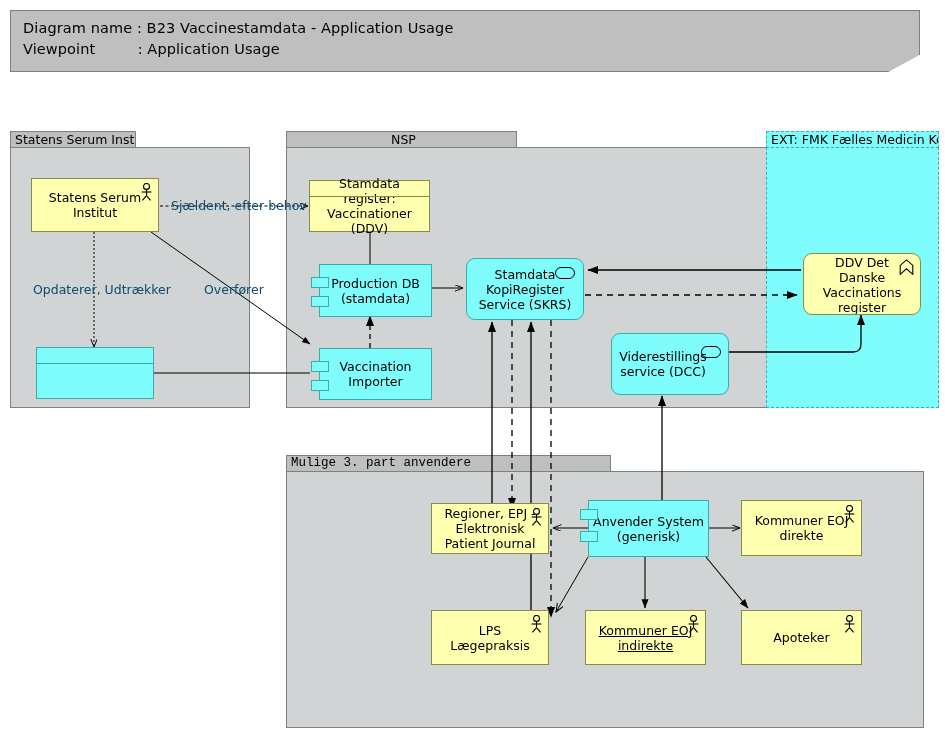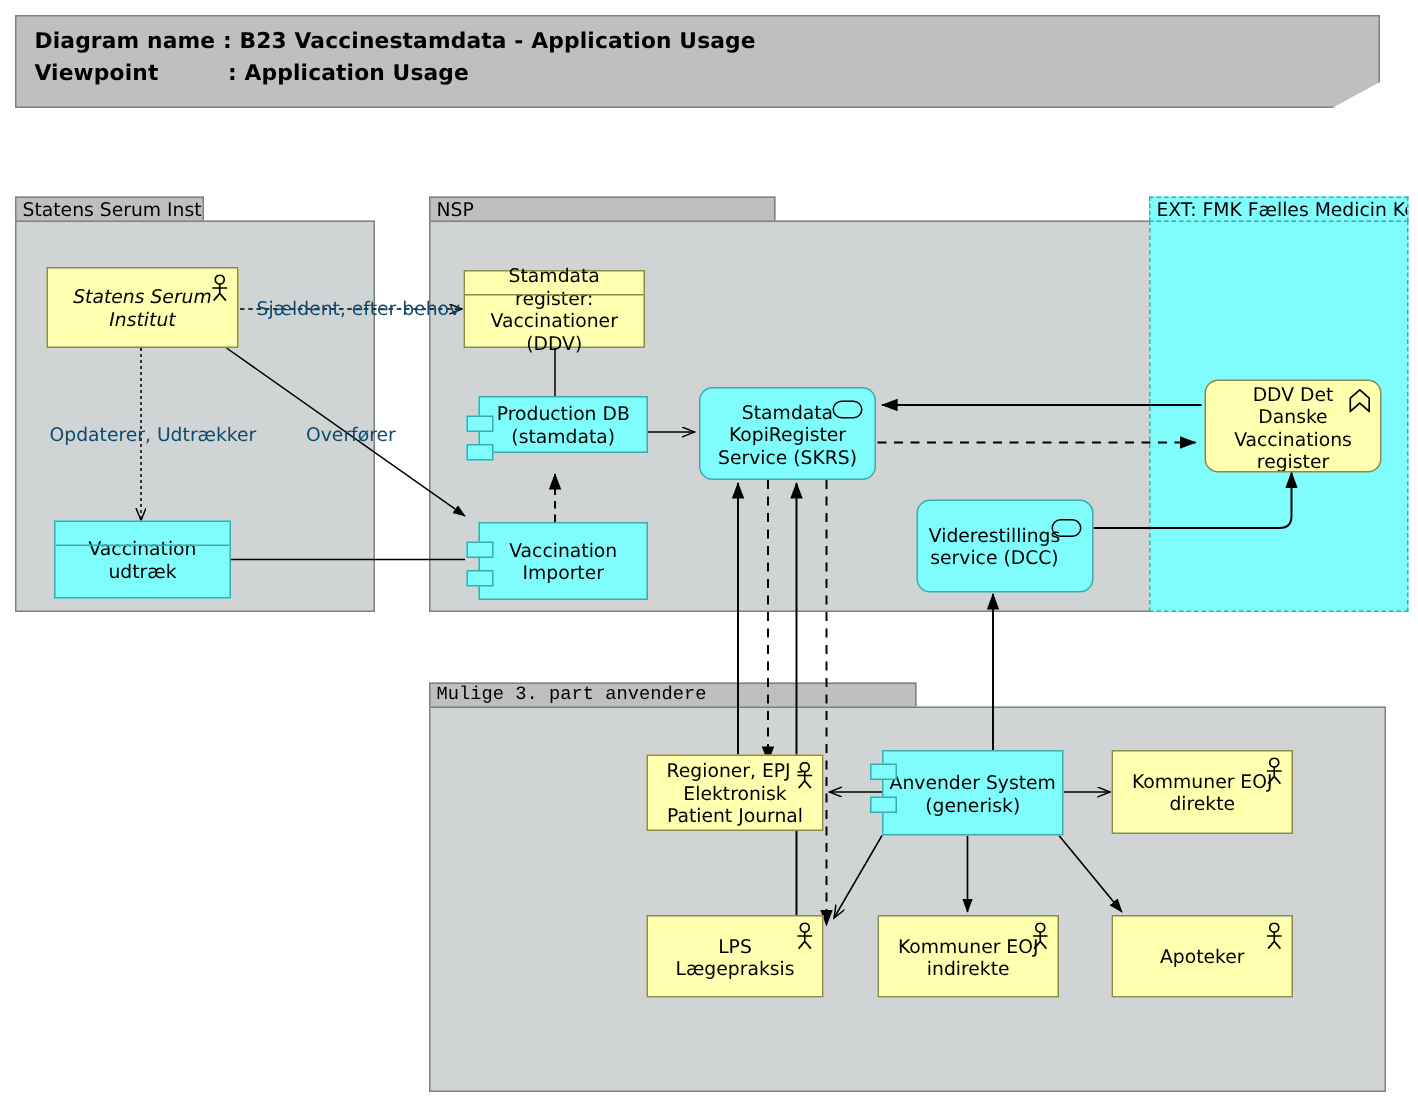--- a/index.html
+++ b/index.html
@@ -4,36 +4,36 @@
 <style>
   html,body{margin:0;padding:0;background:#ffffff;}
   body{width:945px;height:741px;position:relative;overflow:hidden;
        font-family:"DejaVu Sans","Liberation Sans",sans-serif;}
 
   
   #title-banner{position:absolute;left:10px;top:10px;width:910px;height:62px;
     background:#bfbfbf;border:1px solid #808080;
     clip-path:polygon(0 0,100% 0,100% 72%,96.5% 100%,0 100%);
     box-sizing:border-box;}
-  #title-banner .line{position:absolute;left:12px;font-size:14.5px;font-weight:bold;color:#000;
+  #title-banner .line{position:absolute;left:12px;font-size:14.5px;font-weight:normal;color:#000;
     white-space:pre;letter-spacing:.1px;}
   #title-banner .l1{top:9px;}
   #title-banner .l2{top:30px;}
 
   
   .group{position:absolute;box-sizing:border-box;}
   .group > .gtab{position:absolute;left:0;top:0;height:17px;
     background:#bfbfbf;border:1px solid #808080;box-sizing:border-box;
     font-size:12.5px;color:#000;line-height:15px;padding-left:4px;white-space:nowrap;overflow:hidden;}
   .group > .gbody{position:absolute;left:0;top:16px;right:0;bottom:0;
     background:#d0d4d4;border:1px solid #808080;box-sizing:border-box;}
 
   #grp-ssi{left:10px;top:131px;width:240px;height:277px;}
   #grp-ssi > .gtab{width:126px;}
-  #grp-nsp{left:286px;top:131px;width:522px;height:277px;}
+  #grp-nsp{left:286px;top:131px;width:522px;height:277px;text-align:center;}
   #grp-nsp > .gtab{width:231px;}
   #grp-third{left:286px;top:455px;width:638px;height:273px;font-family:Liberation Mono, monospace;}
   #grp-third > .gtab{width:325px;}
 
   #grp-ext{left:766px;top:131px;width:173px;height:277px;}
   #grp-ext > .gtab{width:173px;background:#7ffcfc;border:1px dashed #4aa;}
   #grp-ext > .gbody{background:#7ffcfc;border:1px dashed #4aa;}
 
   
   .node{position:absolute;box-sizing:border-box;border:1px solid #6b6b3a;
@@ -157,44 +157,43 @@
   <line x1="706" y1="557" x2="748" y2="608" stroke="#000" stroke-width="1.1" marker-end="url(#ar)"></line>
 
   
   <line x1="588" y1="557" x2="556" y2="612" stroke="#000" stroke-width="1" marker-end="url(#arOpen)"></line>
 </svg>
 
 <div class="wlbl" style="left:171px;top:198px;">Sjældent, efter behov</div>
 <div class="wlbl" style="left:33px;top:282px;">Opdaterer, Udtrækker</div>
 <div class="wlbl" style="left:204px;top:282px;">Overfører</div>
 
-<div class="node yellow" style="left:31px;top:178px;width:128px;height:54px;font-style:italic;">
+<div class="node yellow" style="left:31px;top:178px;width:128px;height:54px;">
   <span class="lbl">Statens Serum
 Institut</span>
   <svg class="actor-ico" viewBox="0 0 13 18">
     <circle cx="6.5" cy="3.4" r="3" fill="none" stroke="#000" stroke-width="1.1"></circle>
     <line x1="6.5" y1="6.6" x2="6.5" y2="12.6" stroke="#000" stroke-width="1.1"></line>
     <line x1="1.6" y1="9" x2="11.4" y2="9" stroke="#000" stroke-width="1.1"></line>
     <line x1="6.5" y1="12.6" x2="2.4" y2="17.4" stroke="#000" stroke-width="1.1"></line>
     <line x1="6.5" y1="12.6" x2="10.6" y2="17.4" stroke="#000" stroke-width="1.1"></line>
   </svg>
 </div>
 
 <div class="node cyan" style="left:36px;top:347px;width:118px;height:52px;">
   <div class="hdr-div"></div>
-  <span class="lbl">Vaccination udtræk</span>
 </div>
 
 <div class="node yellow" style="left:309px;top:180px;width:121px;height:52px;">
   <div class="hdr-div" style="background:#8a8a4a;"></div>
   <span class="lbl">Stamdata register:
 Vaccinationer (DDV)</span>
 </div>
 
-<div class="node cyan" style="left:319px;top:264px;width:113px;height:38px;">
+<div class="node cyan" style="left:319px;top:264px;width:113px;height:53px;">
   <span class="comp-ico a"></span>
   <span class="comp-ico b"></span>
   <span class="lbl">Production DB
 (stamdata)</span>
 </div>
 
 <div class="node cyan" style="left:319px;top:348px;width:113px;height:52px;">
   <span class="comp-ico a"></span>
   <span class="comp-ico b"></span>
   <span class="lbl">Vaccination
@@ -261,21 +260,21 @@
 Lægepraksis</span>
   <svg class="actor-ico" viewBox="0 0 13 18">
     <circle cx="6.5" cy="3.4" r="3" fill="none" stroke="#000" stroke-width="1.1"></circle>
     <line x1="6.5" y1="6.6" x2="6.5" y2="12.6" stroke="#000" stroke-width="1.1"></line>
     <line x1="1.6" y1="9" x2="11.4" y2="9" stroke="#000" stroke-width="1.1"></line>
     <line x1="6.5" y1="12.6" x2="2.4" y2="17.4" stroke="#000" stroke-width="1.1"></line>
     <line x1="6.5" y1="12.6" x2="10.6" y2="17.4" stroke="#000" stroke-width="1.1"></line>
   </svg>
 </div>
 
-<div class="node yellow" style="left:585px;top:610px;width:121px;height:55px;">
+<div class="node yellow" style="left:585px;top:610px;width:121px;height:55px;text-decoration:underline;">
   <span class="lbl">Kommuner EOJ
 indirekte</span>
   <svg class="actor-ico" viewBox="0 0 13 18">
     <circle cx="6.5" cy="3.4" r="3" fill="none" stroke="#000" stroke-width="1.1"></circle>
     <line x1="6.5" y1="6.6" x2="6.5" y2="12.6" stroke="#000" stroke-width="1.1"></line>
     <line x1="1.6" y1="9" x2="11.4" y2="9" stroke="#000" stroke-width="1.1"></line>
     <line x1="6.5" y1="12.6" x2="2.4" y2="17.4" stroke="#000" stroke-width="1.1"></line>
     <line x1="6.5" y1="12.6" x2="10.6" y2="17.4" stroke="#000" stroke-width="1.1"></line>
   </svg>
 </div>

